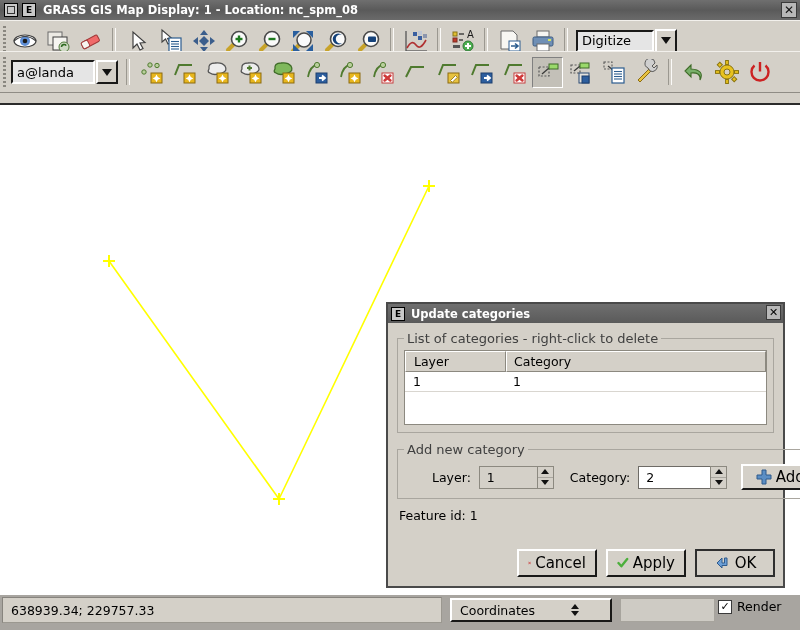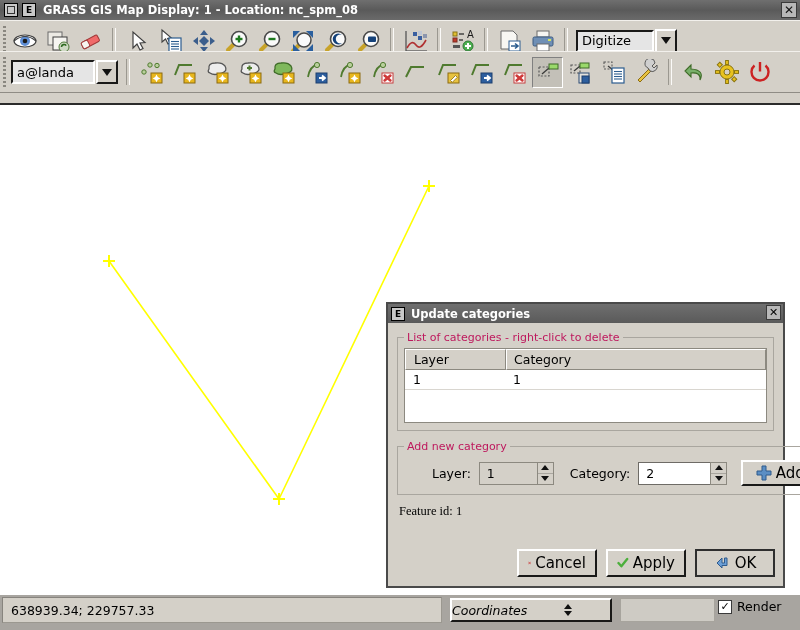--- a/index.html
+++ b/index.html
@@ -87,21 +87,21 @@
     position:absolute;left:2px;top:2px;width:440px;height:26px;background:#d4d0c8;
     border:1px solid #9b9890;border-top-color:#87847e;border-left-color:#87847e;
     display:flex;align-items:center;padding-left:8px;font-size:12.5px;box-sizing:border-box;
   }
   .sb-combo{
     position:absolute;left:450px;top:3px;width:162px;height:24px;background:#d4d0c8;
     border:2px outset #e9e6e0;border-top-color:#fff;border-left-color:#fff;
     border-right-color:#6e6b66;border-bottom-color:#6e6b66;
     display:flex;align-items:center;box-sizing:border-box;
   }
-  .sb-combo span{flex:1;font-size:12.5px;font-style:italic;}
+  .sb-combo span{flex:1;padding-left:8px;font-size:12.5px;}
   .spin-ud{width:16px;display:flex;flex-direction:column;align-items:center;justify-content:center;gap:2px;margin-right:3px;}
   .spin-ud i.up{width:0;height:0;border-left:4px solid transparent;border-right:4px solid transparent;border-bottom:5px solid #111;display:block;}
   .spin-ud i.dn{width:0;height:0;border-left:4px solid transparent;border-right:4px solid transparent;border-top:5px solid #111;display:block;}
   .sb-blank{
     position:absolute;left:620px;top:3px;width:95px;height:24px;background:#cecbc4;
     border:1px solid #a7a49d;box-sizing:border-box;
   }
   .sb-render{
     position:absolute;left:718px;top:4px;display:flex;align-items:center;gap:5px;font-size:12.5px;
   }
@@ -123,21 +123,21 @@
   .dlg-close{
     position:absolute;right:2px;top:1px;width:15px;height:15px;background:#b8b8b8;
     border:1px solid #3a3a3a;display:flex;align-items:center;justify-content:center;
     font-size:11px;font-weight:bold;box-sizing:border-box;line-height:1;
   }
   .dlg-body{padding:8px 9px 0 9px;}
   fieldset.group{
     border:1px solid #a9a69f;margin:0 0 9px 0;padding:4px 6px 7px 6px;
     background:transparent;
   }
-  fieldset.group legend{font-size:11px;padding:0 3px;color:#be185d;margin-top:37px;}
+  fieldset.group legend{font-size:13px;padding:0 3px;color:#404040;margin-top:37px;}
   .table{
     background:#fff;border:1px solid #8c8980;box-sizing:border-box;
   }
   .thead{display:flex;height:21px;}
   .th{
     background:#d4d0c8;border:1px solid #fff;border-right-color:#8c8980;border-bottom-color:#8c8980;
     display:flex;align-items:center;padding-left:7px;font-size:12.5px;box-sizing:border-box;
   }
   .tr{display:flex;height:19px;border-bottom:1px solid #d9d6d0;}
   .td{display:flex;align-items:center;padding-left:7px;font-size:12.5px;box-sizing:border-box;}
@@ -166,21 +166,21 @@
   .tri-up{width:0;height:0;border-left:4px solid transparent;border-right:4px solid transparent;border-bottom:5px solid #111;}
   .tri-dn{width:0;height:0;border-left:4px solid transparent;border-right:4px solid transparent;border-top:5px solid #111;}
 
   .btn{
     background:#d4d0c8;border:2px outset #e9e6e0;border-top-color:#fff;border-left-color:#fff;
     border-right-color:#6e6b66;border-bottom-color:#6e6b66;
     display:flex;align-items:center;justify-content:center;gap:4px;
     font-size:15px;height:26px;box-sizing:border-box;padding:0 9px;
   }
   .btn.default{border:2px solid #2e2e2e;}
-  .feature-id{font-size:12.5px;margin:3px 0 0 2px;font-family:Liberation Serif, serif;}
+  .feature-id{font-size:12.5px;margin:3px 0 0 2px;}
   .dlg-buttons{position:absolute;right:8px;bottom:9px;display:flex;gap:9px;}
   .dlg-buttons .btn{height:28px;width:80px;}
 </style>
 </head>
 <body>
 
 <div id="app">
 
   <div class="titlebar">
     <div class="tb-btn">

